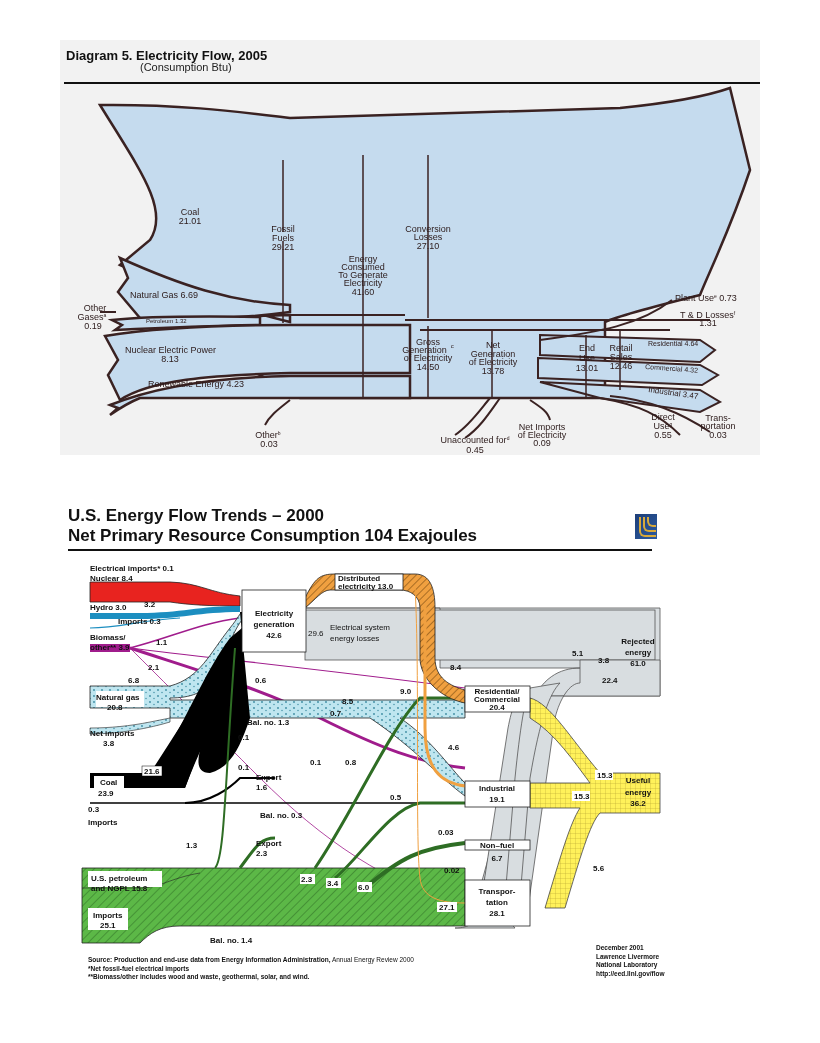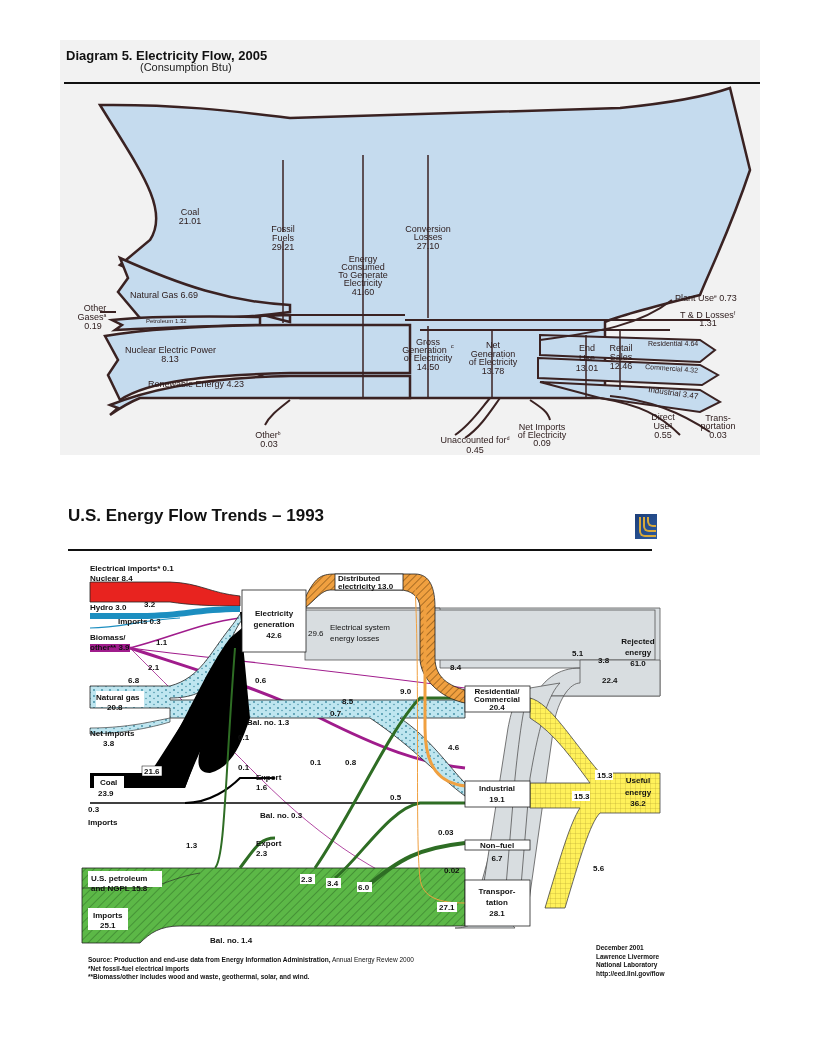--- a/index.html
+++ b/index.html
@@ -133,21 +133,22 @@
       <text x="415" y="413" text-anchor="middle">0.45</text>
       <text x="482" y="390" text-anchor="middle">Net Imports</text>
       <text x="482" y="398" text-anchor="middle">of Electricity</text>
       <text x="482" y="406" text-anchor="middle">0.09</text>
     </g>
   </svg>
 </div>
 
 <div id="panel2" class="panel">
   <div class="title2">
-    <div>U.S. Energy Flow Trends – 1993</div>
+    <div>U.S. Energy Flow Trends – 2000</div>
+    <div>Net Primary Resource Consumption 104 Exajoules</div>
   </div>
   <div class="logo">
     <div class="logo-arc" style="left:4px;top:3px;width:15px;height:18px"></div>
     <div class="logo-arc" style="left:8px;top:3px;width:11px;height:13px"></div>
     <div class="logo-arc" style="left:12px;top:3px;width:7px;height:8px"></div>
   </div>
   <div class="rule2"></div>
 
   <svg width="640" height="525" style="position:absolute;left:0;top:0">
     <defs>

